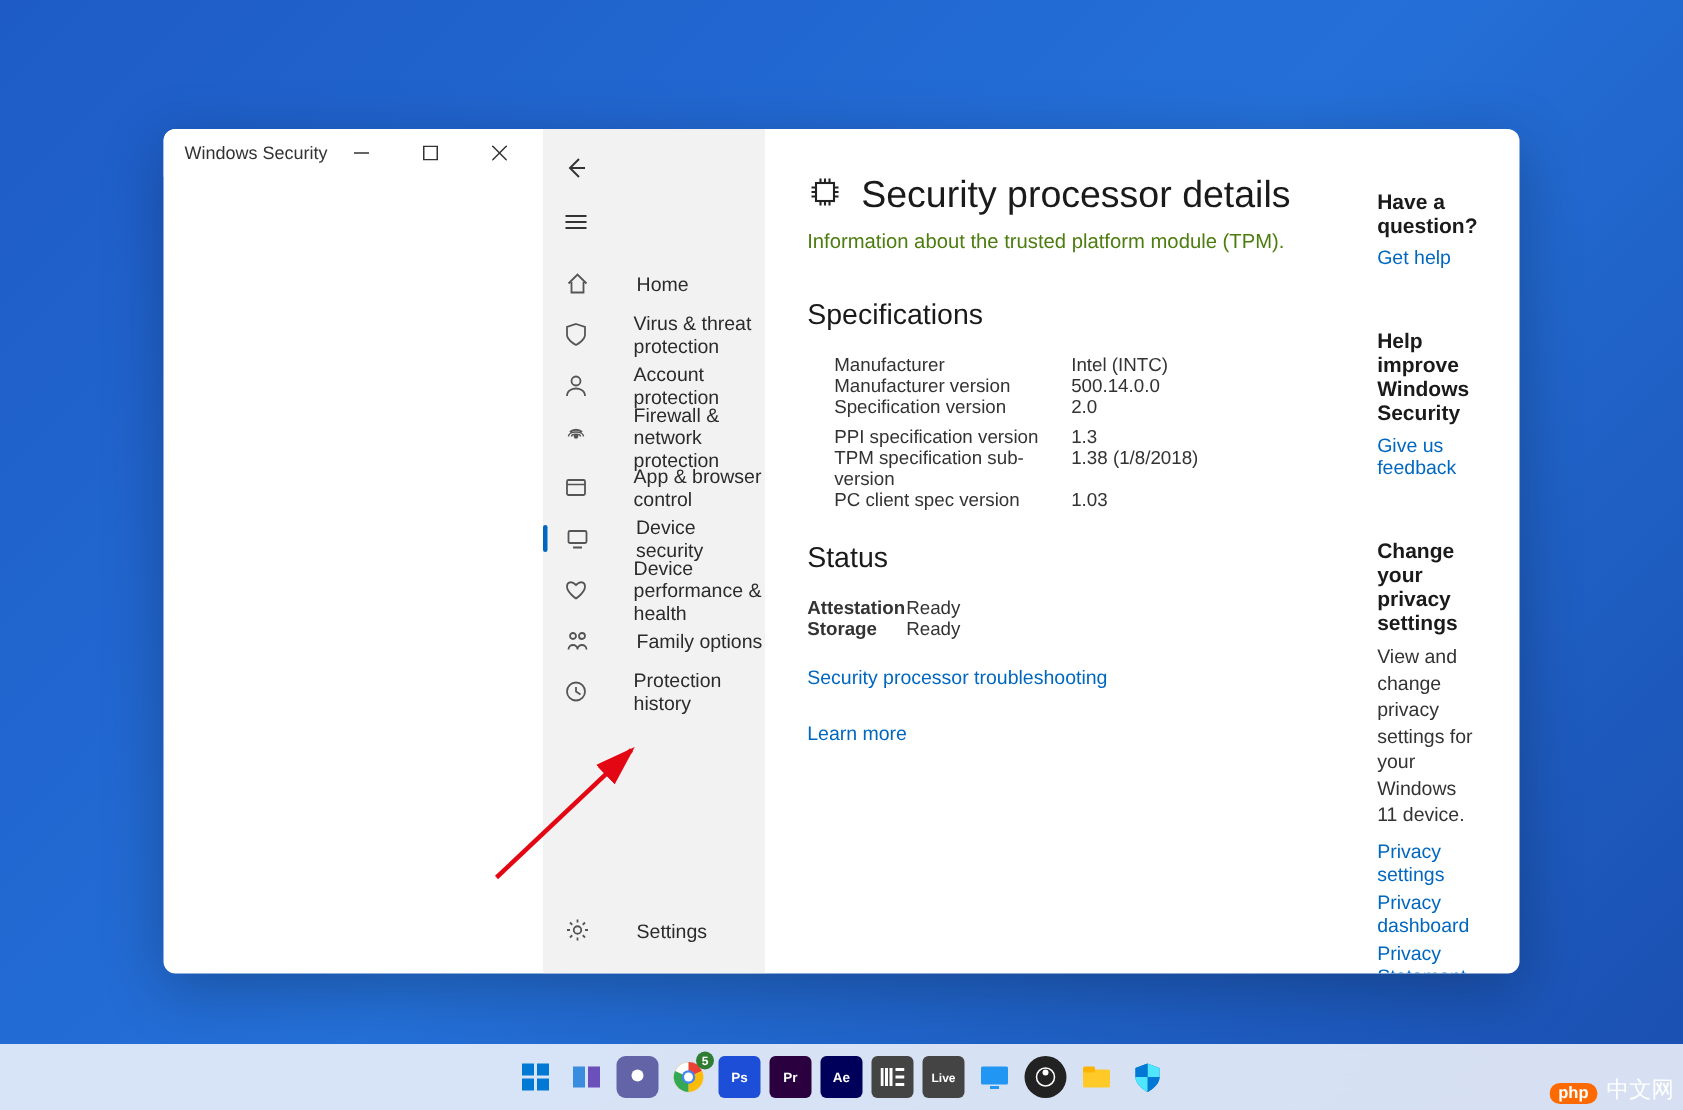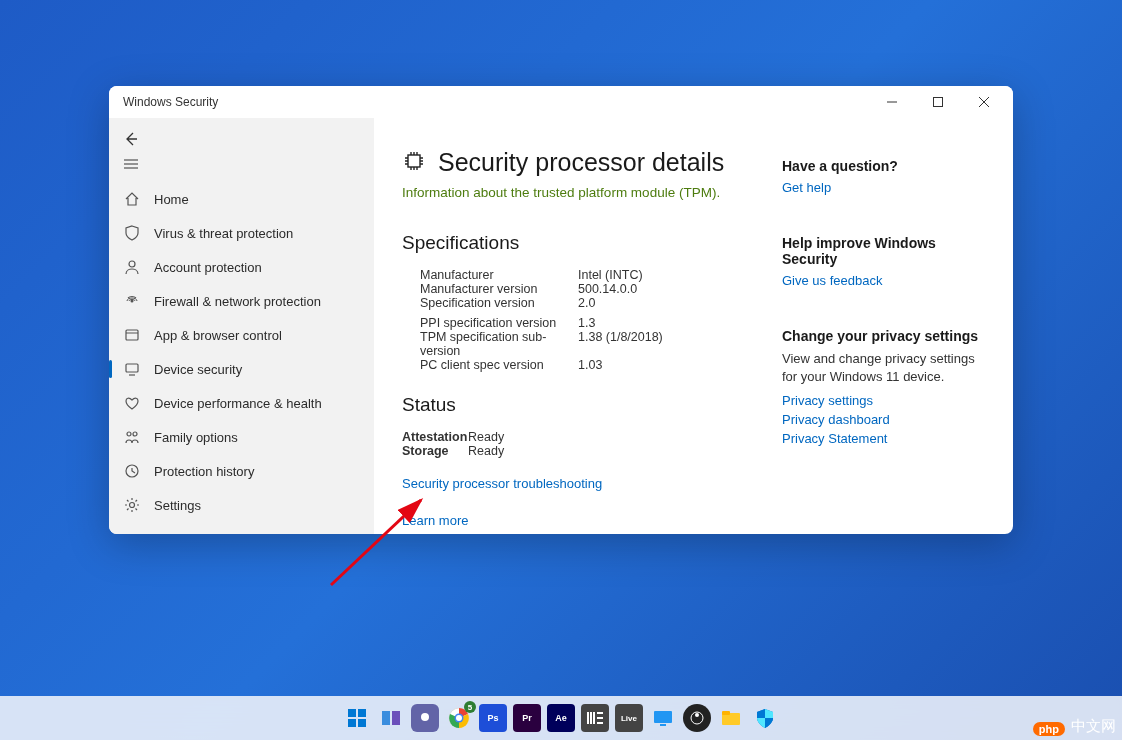--- a/index.html
+++ b/index.html
@@ -9,26 +9,26 @@
     width: 1122px;
     height: 740px;
     overflow: hidden;
     position: relative;
   }
   .window {
     position: absolute;
     left: 109px;
     top: 86px;
     width: 904px;
-    height: 448px;
+    height: 563px;
     background: #fff;
     border-radius: 8px;
     box-shadow: 0 10px 40px rgba(0,0,0,0.25);
     display: flex;
-    flex-direction: column;
+    flex-direction: row;
     overflow: hidden;
   }
   .titlebar {
     height: 32px;
     display: flex;
     align-items: center;
     padding: 0 6px 0 14px;
     font-size: 12px;
     color: #333;
     background: #fff;
@@ -68,21 +68,21 @@
     margin-top: 6px;
     flex: 1;
   }
   .nav-item {
     height: 34px;
     display: flex;
     align-items: center;
     padding-left: 14px;
     font-size: 13px;
     color: #2b2b2b;
-    gap: 13px;
+    gap: 30px;
     position: relative;
   }
   .nav-item.selected::before {
     content: "";
     position: absolute;
     left: 0;
     top: 8px;
     bottom: 8px;
     width: 3px;
     background: #0067c0;

